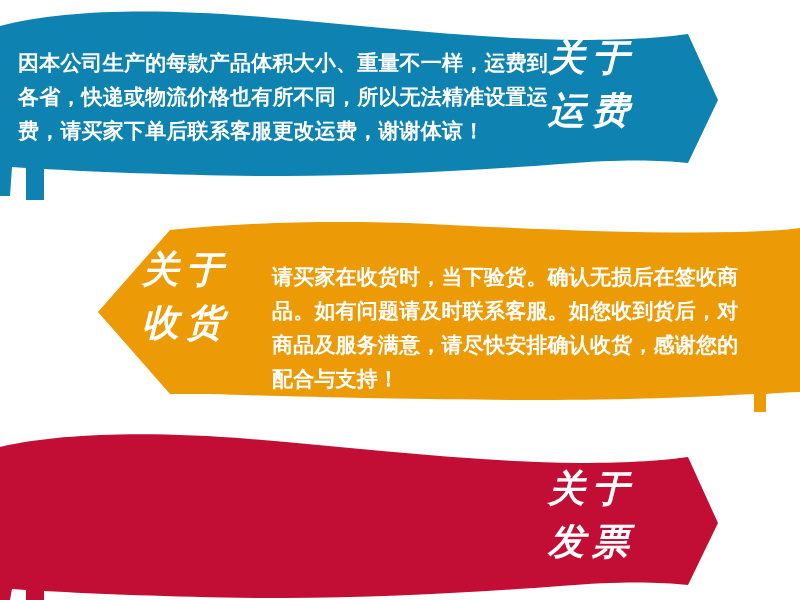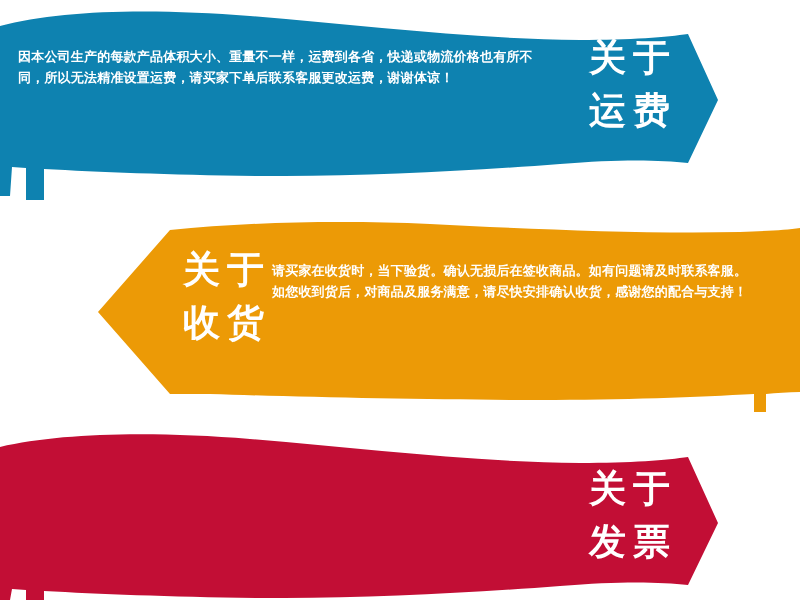--- a/index.html
+++ b/index.html
@@ -29,31 +29,32 @@
     left: 0;
     display: block;
   }
   .banner-body {
     position: absolute;
     color: #ffffff;
     font-weight: bold;
     line-height: 1.62;
     letter-spacing: 0.2px;
     white-space: pre-line;
-    font-size: 13px;
+    font-size: 21px;
   }
   .banner-title {
     position: absolute;
     color: #ffffff;
     font-weight: bold;
     font-size: 37px;
     line-height: 1.42;
     letter-spacing: 7px;
-    text-align: center;
+    text-align: left;
     white-space: pre-line;
+    font-style: italic;
   }
 
   
   #banner-shipping { top: 0; height: 215px; }
   #banner-shipping .banner-body { left: 18px; top: 46px; width: 540px; }
   #banner-shipping .banner-title { left: 548px; top: 32px; width: 170px; }
 
   
   #banner-receipt { top: 212px; height: 200px; }
   #banner-receipt .banner-body { left: 272px; top: 48px; width: 480px; }

